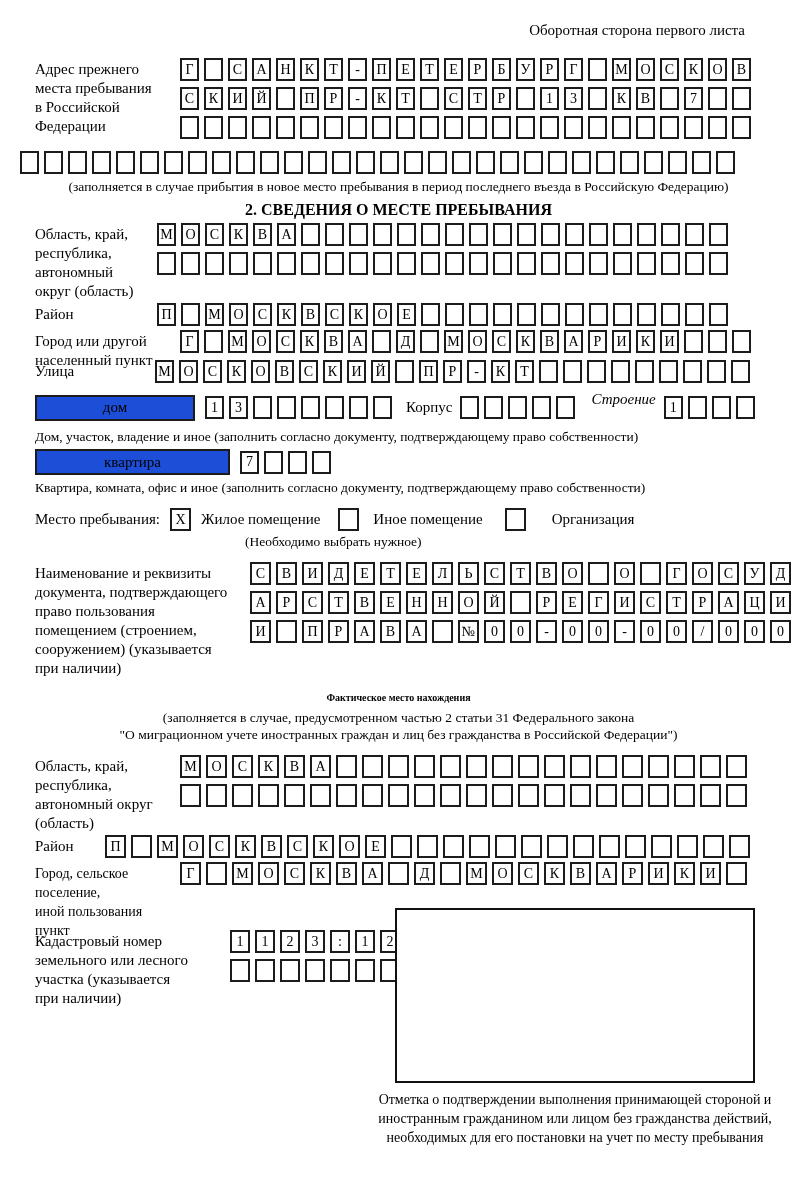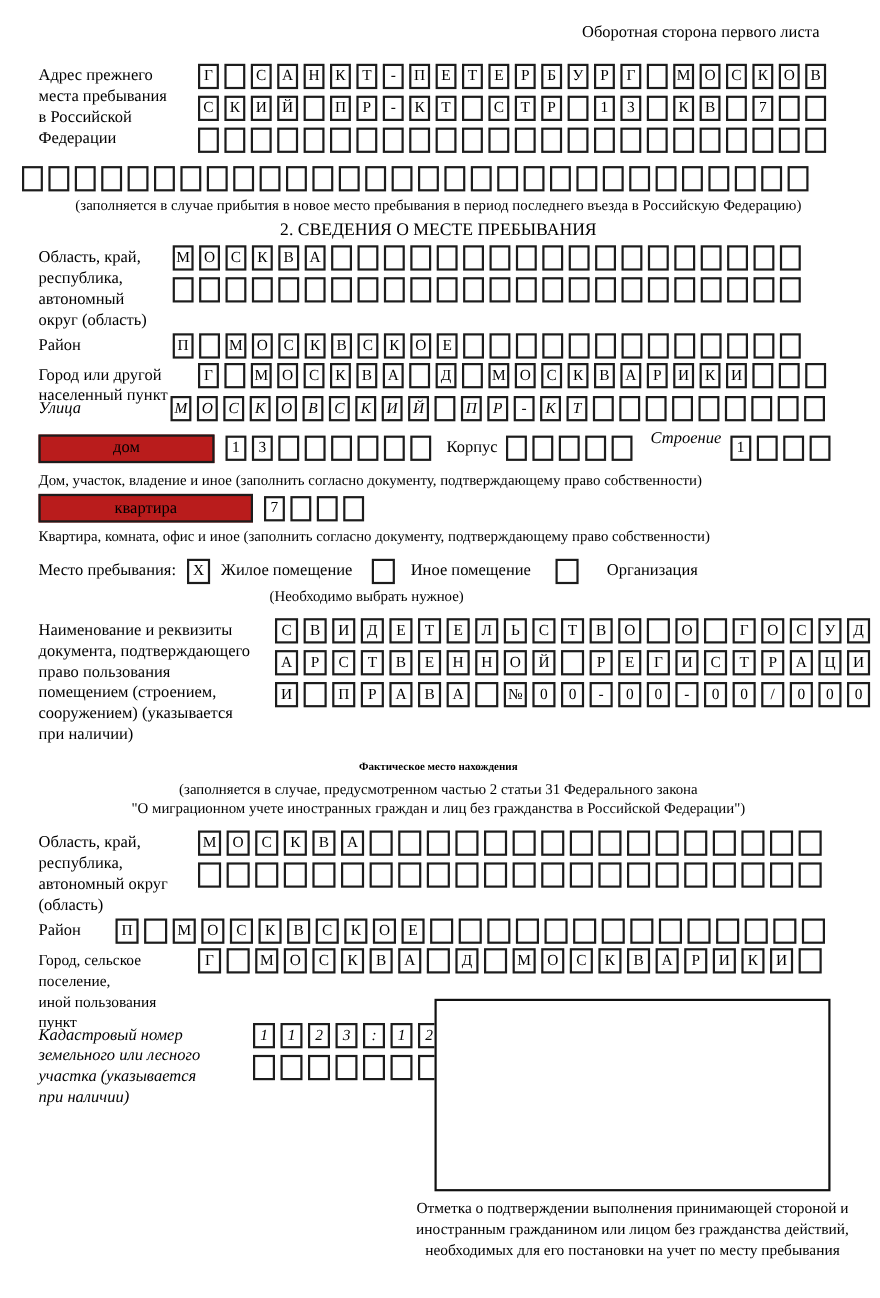--- a/index.html
+++ b/index.html
@@ -21,40 +21,40 @@
     flex:none; width:19px; height:23px; border:2px solid #1c1c1c; background:#fff;
     display:flex; align-items:center; justify-content:center;
     font-size:14px; line-height:1;
   }
   .cellrow.wide .cell { width:21px; }
   .cellrow.cad .cell { width:20px; }
 
   .note { font-size:13.5px; line-height:17px; }
   .note.center { text-align:center; }
 
-  .sec-title { font-size:16px; font-weight:normal; text-align:center; margin:6px 0 4px 0; }
+  .sec-title { font-size:16px; font-weight:bold; text-align:center; margin:6px 0 4px 0; }
   .sub-title { font-size:10px; font-weight:bold; text-align:center; margin:8px 0 6px 0; }
 
   .widebox {
-    flex:none; height:26px; border:2px solid #1c1c1c; background:#b91c1c;
+    flex:none; height:26px; border:2px solid #1c1c1c; background:#1d4ed8;
     display:flex; align-items:center; justify-content:center; font-size:15px;
   }
   .inline-row { display:flex; align-items:center; }
   .inline-label { font-size:15px; white-space:nowrap; }
 
   .checkbox {
     flex:none; width:21px; height:23px; border:2px solid #1c1c1c; background:#fff;
     display:flex; align-items:center; justify-content:center; font-size:14px;
   }
 
   .stamp-box { position:absolute; left:395px; top:908px; width:360px; height:175px; border:2px solid #111; background:#fff; }
   .stamp-note { position:absolute; left:340px; top:1090px; width:470px; text-align:center; font-size:14px; line-height:19px; }
 
   .mt2{margin-top:2px;} .mt4{margin-top:4px;} .mt6{margin-top:12px;} .mt8{margin-top:8px;}
-  .pull10{margin-top:-10px;font-style:italic;} .pull16{margin-top:-16px;}
+  .pull10{margin-top:-10px;} .pull16{margin-top:-16px;}
 </style>
 </head>
 <body>
 
 <div class="page">
 
   <div class="header-note">Оборотная сторона первого листа</div>
 
   <div class="content">
 

